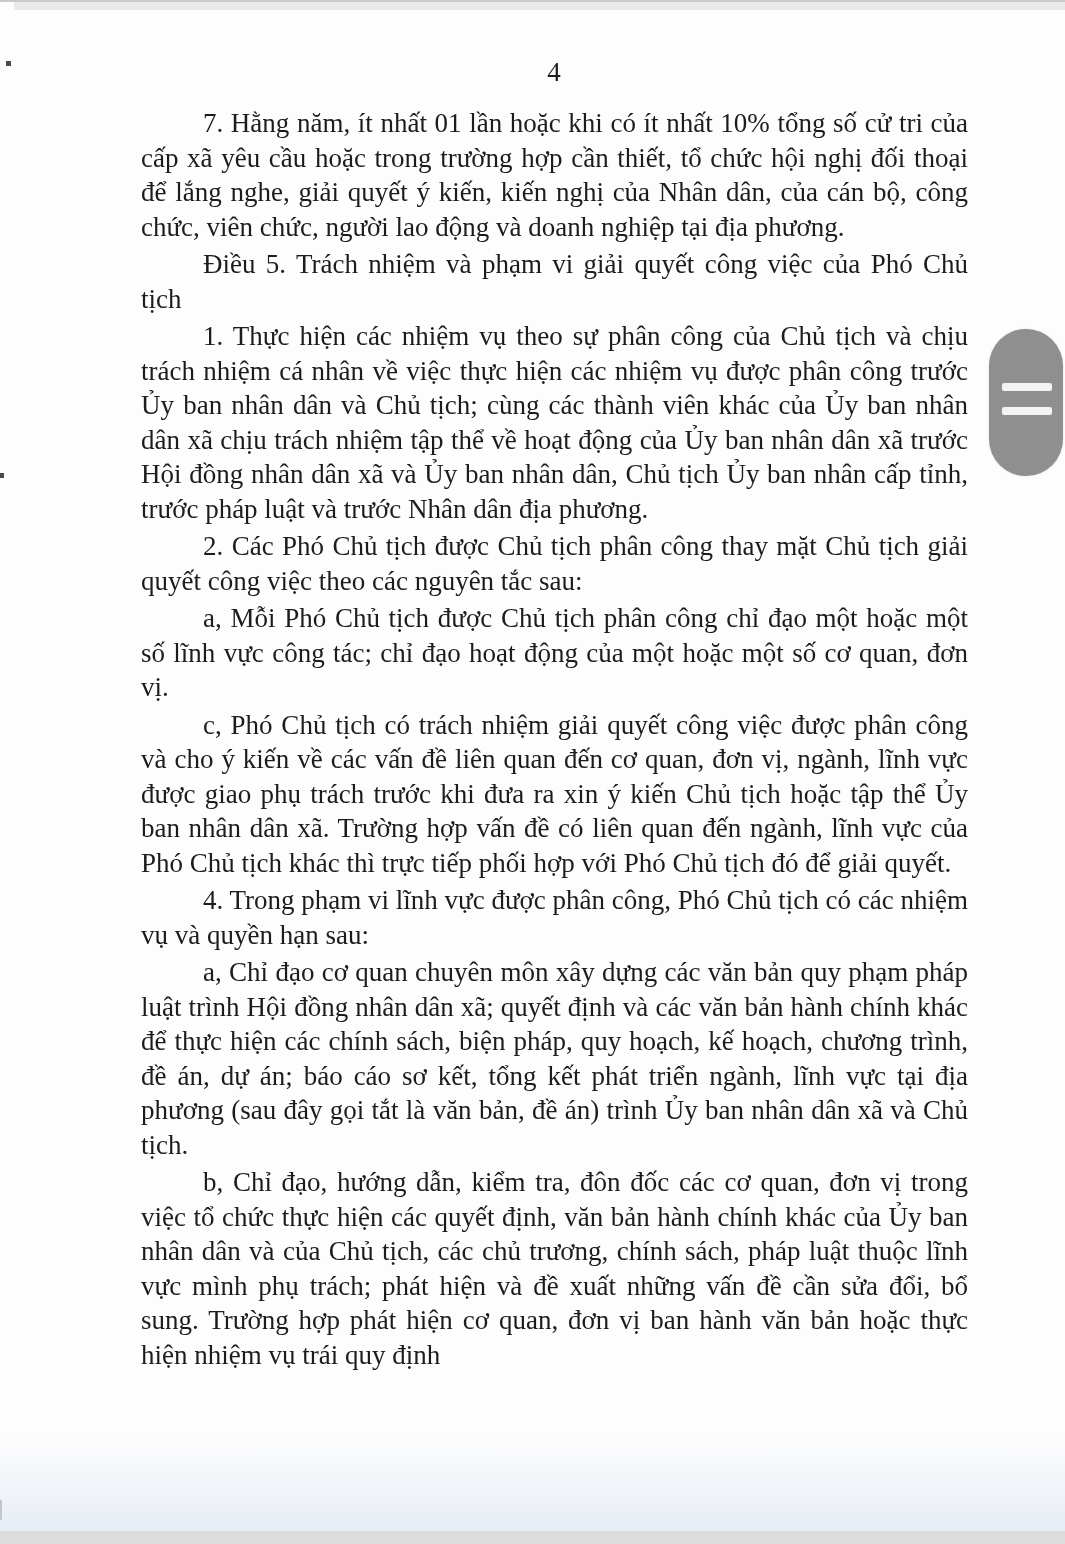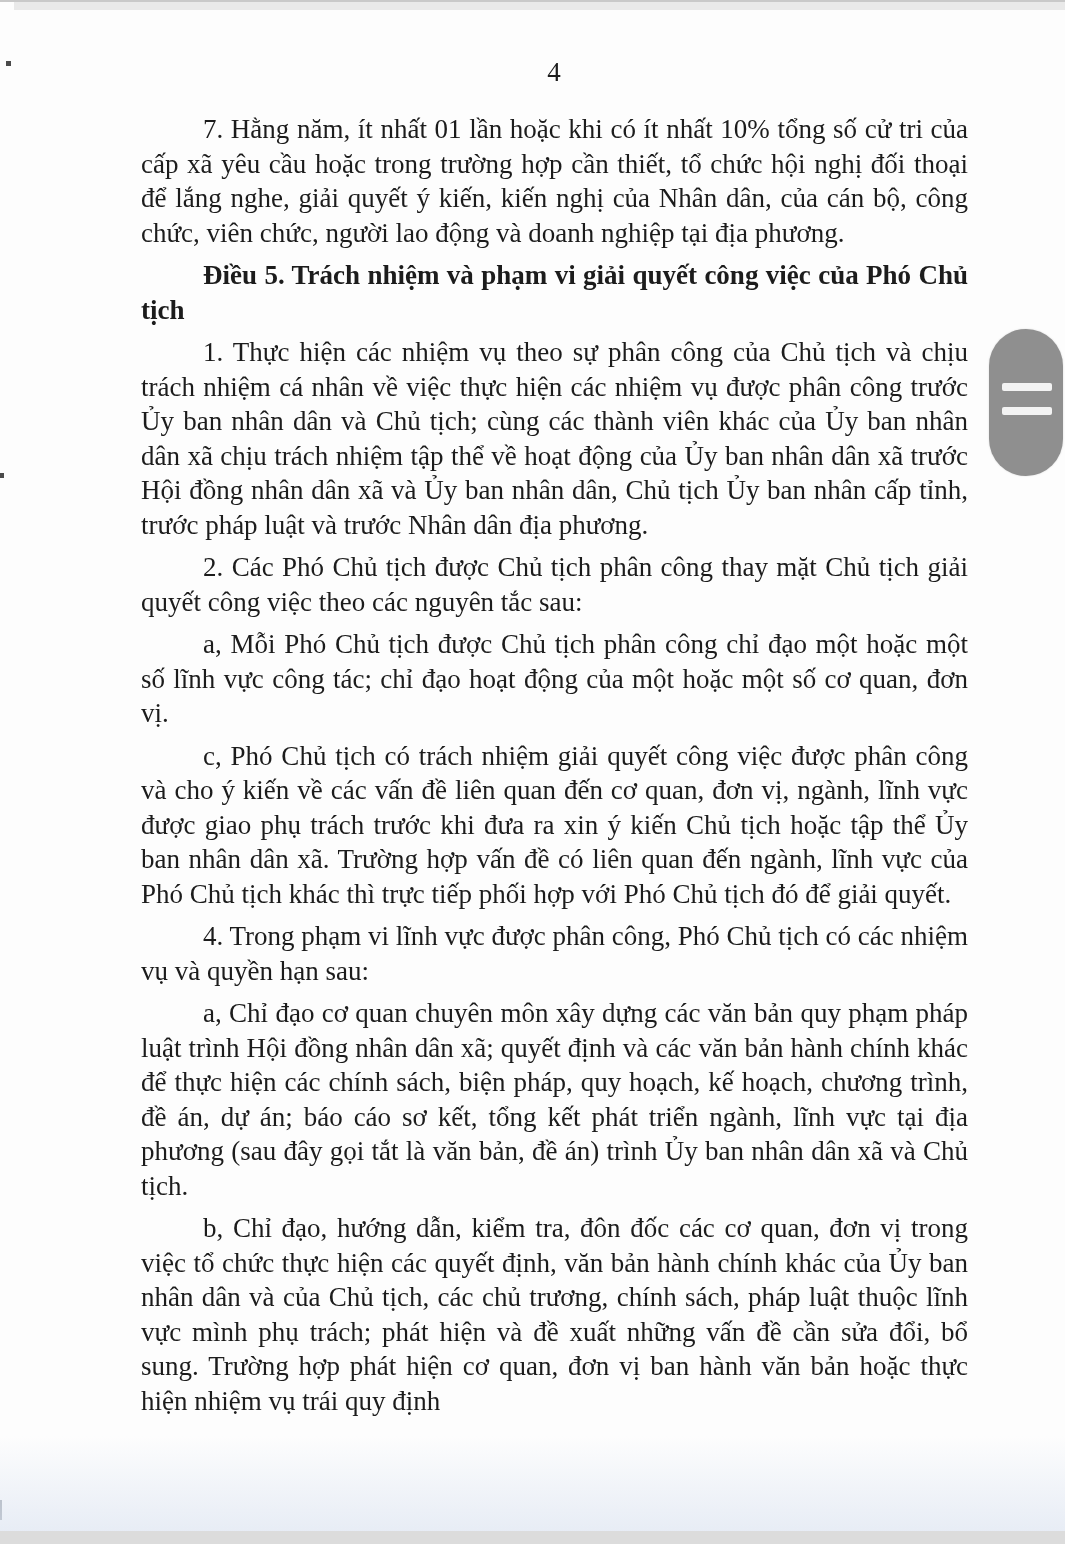--- a/index.html
+++ b/index.html
@@ -33,22 +33,22 @@
   .bottom-strip{position:absolute;bottom:0;left:0;right:0;height:13px;background:var(--bottom-strip);}
   .page-number{
     position:absolute;top:56px;left:140px;width:828px;
     text-align:center;font-size:27px;line-height:32px;
   }
   .content{
     position:absolute;top:104px;left:141px;width:827px;
     font-size:27px;line-height:34.5px;
     text-align:justify;
   }
-  .content p{margin:8px 0 3px 0;text-indent:62px;}
-  .heading{font-weight:bold;}
+  .content p{margin:2px 0 3px 0;text-indent:62px;}
+  .heading{font-weight:normal;}
   .it{}
   .drag-handle{
     position:absolute;top:329px;right:2px;
     width:74px;height:147px;
     background:var(--handle-bg);
     border-radius:37px;
     box-shadow:0 0 2px rgba(0,0,0,.15);
   }
   .drag-handle .bar{
     position:absolute;left:13px;width:50px;height:8px;

